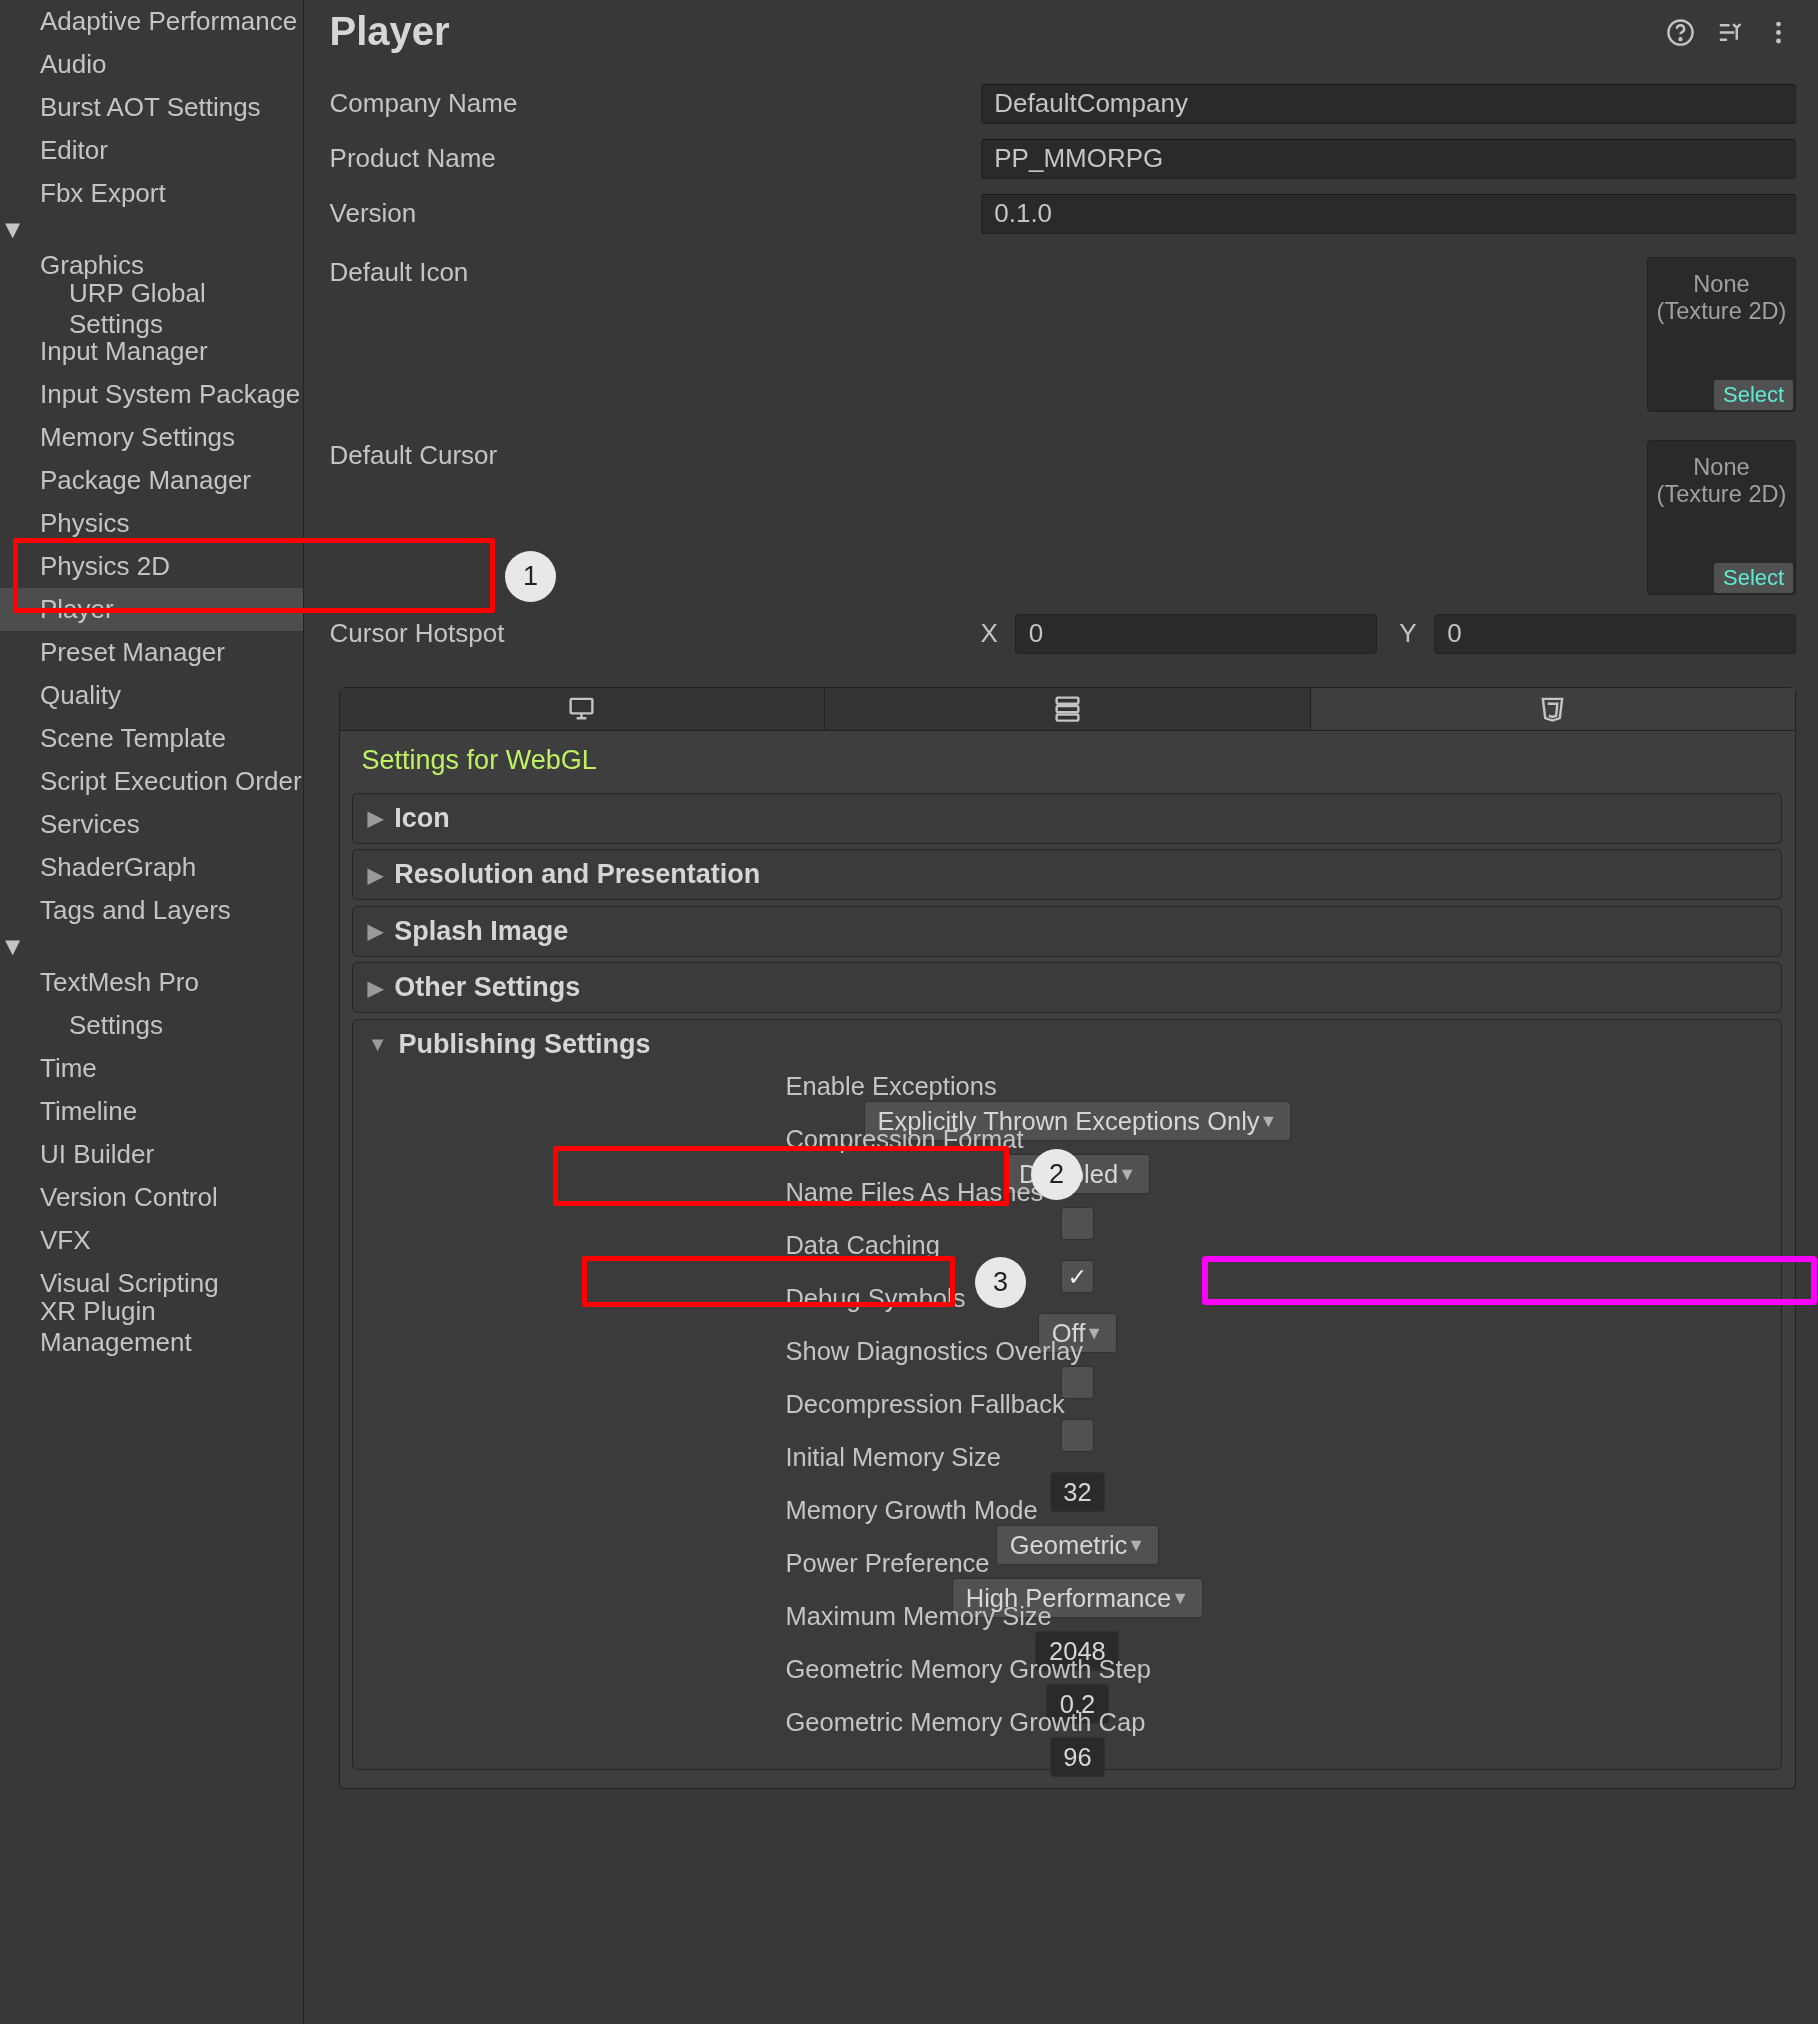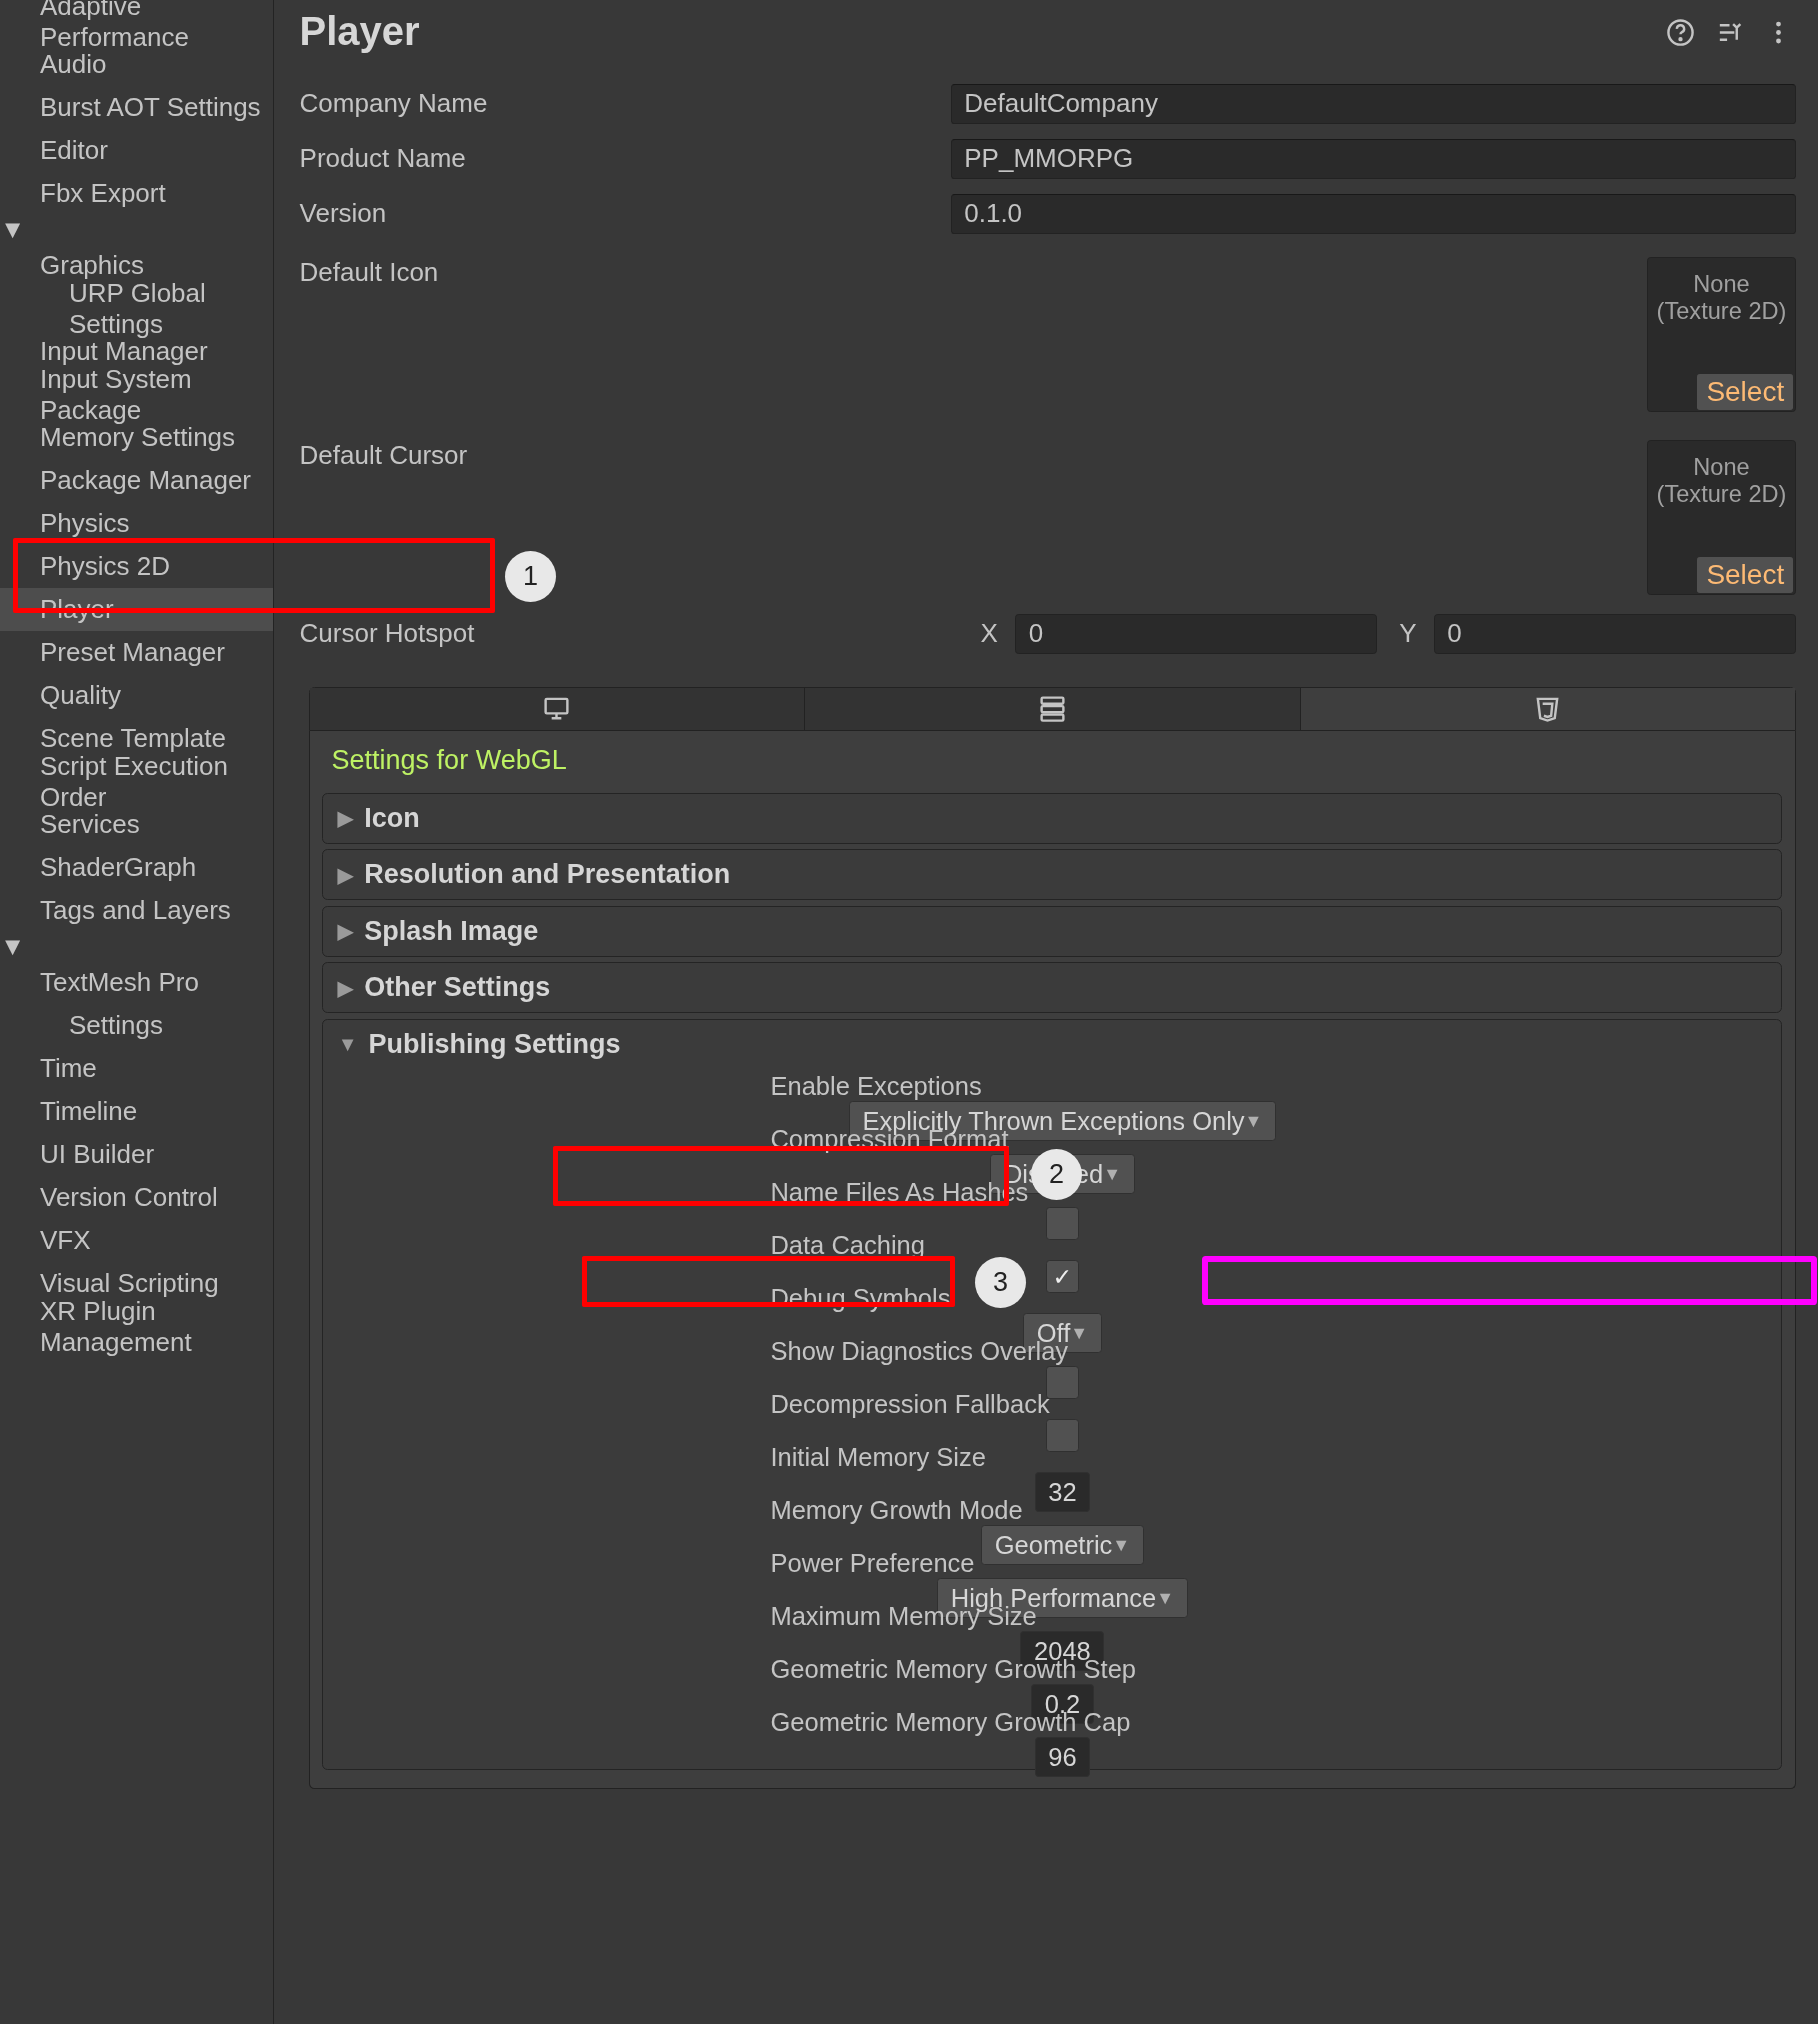--- a/index.html
+++ b/index.html
@@ -90,22 +90,22 @@
     text-align: center;
     padding-top: 12.7px;
     position: relative;
     font-size: 23.6px;
     color: #a0a0a0;
   }
   .texture-box .select-btn {
     position: absolute;
     bottom: 1.8px; right: 1.8px;
     background: #515151;
-    color: #fdba74;
-    font-size: 28px;
+    color: #5eead4;
+    font-size: 22px;
     padding: 1.8px 9px;
     border-radius: 2.7px;
     cursor: pointer;
   }
 
   .hotspot-row { display: flex; align-items: center; height: 55px; }
   .hotspot-row .xy-group {
     display: flex; align-items: center; flex: 1; gap: 9px;
   }
   .xy-label { font-size: 26px; color: #c4c4c4; width: 25.5px; }
@@ -398,21 +398,21 @@
 
     <div class="icon-row" style="margin-top:28px;">
       <div class="form-label">Default Cursor</div>
       <div class="texture-box">
         <div>None</div>
         <div>(Texture 2D)</div>
         <div class="select-btn">Select</div>
       </div>
     </div>
 
-    <div class="hotspot-row" style="margin-top:11px;gap:30px;">
+    <div class="hotspot-row" style="margin-top:11px;">
       <div class="form-label">Cursor Hotspot</div>
       <div class="xy-group">
         <span class="xy-label">X</span>
         <input class="xy-input" style="flex: 1 1 0%;" value="0">
         <span class="xy-label" style="margin-left:12.7px">Y</span>
         <input class="xy-input" style="flex: 1 1 0%;" value="0">
       </div>
     </div>
 
     <div class="tabbar" style="margin-left:9px;">

